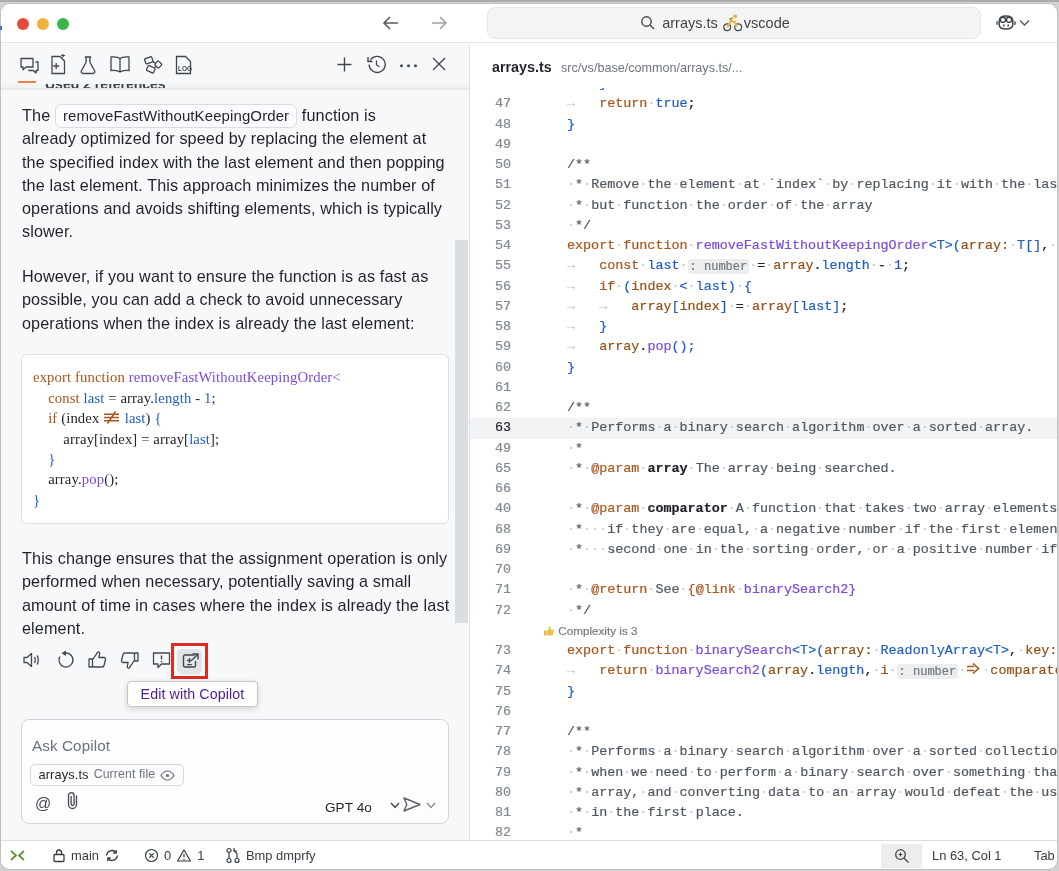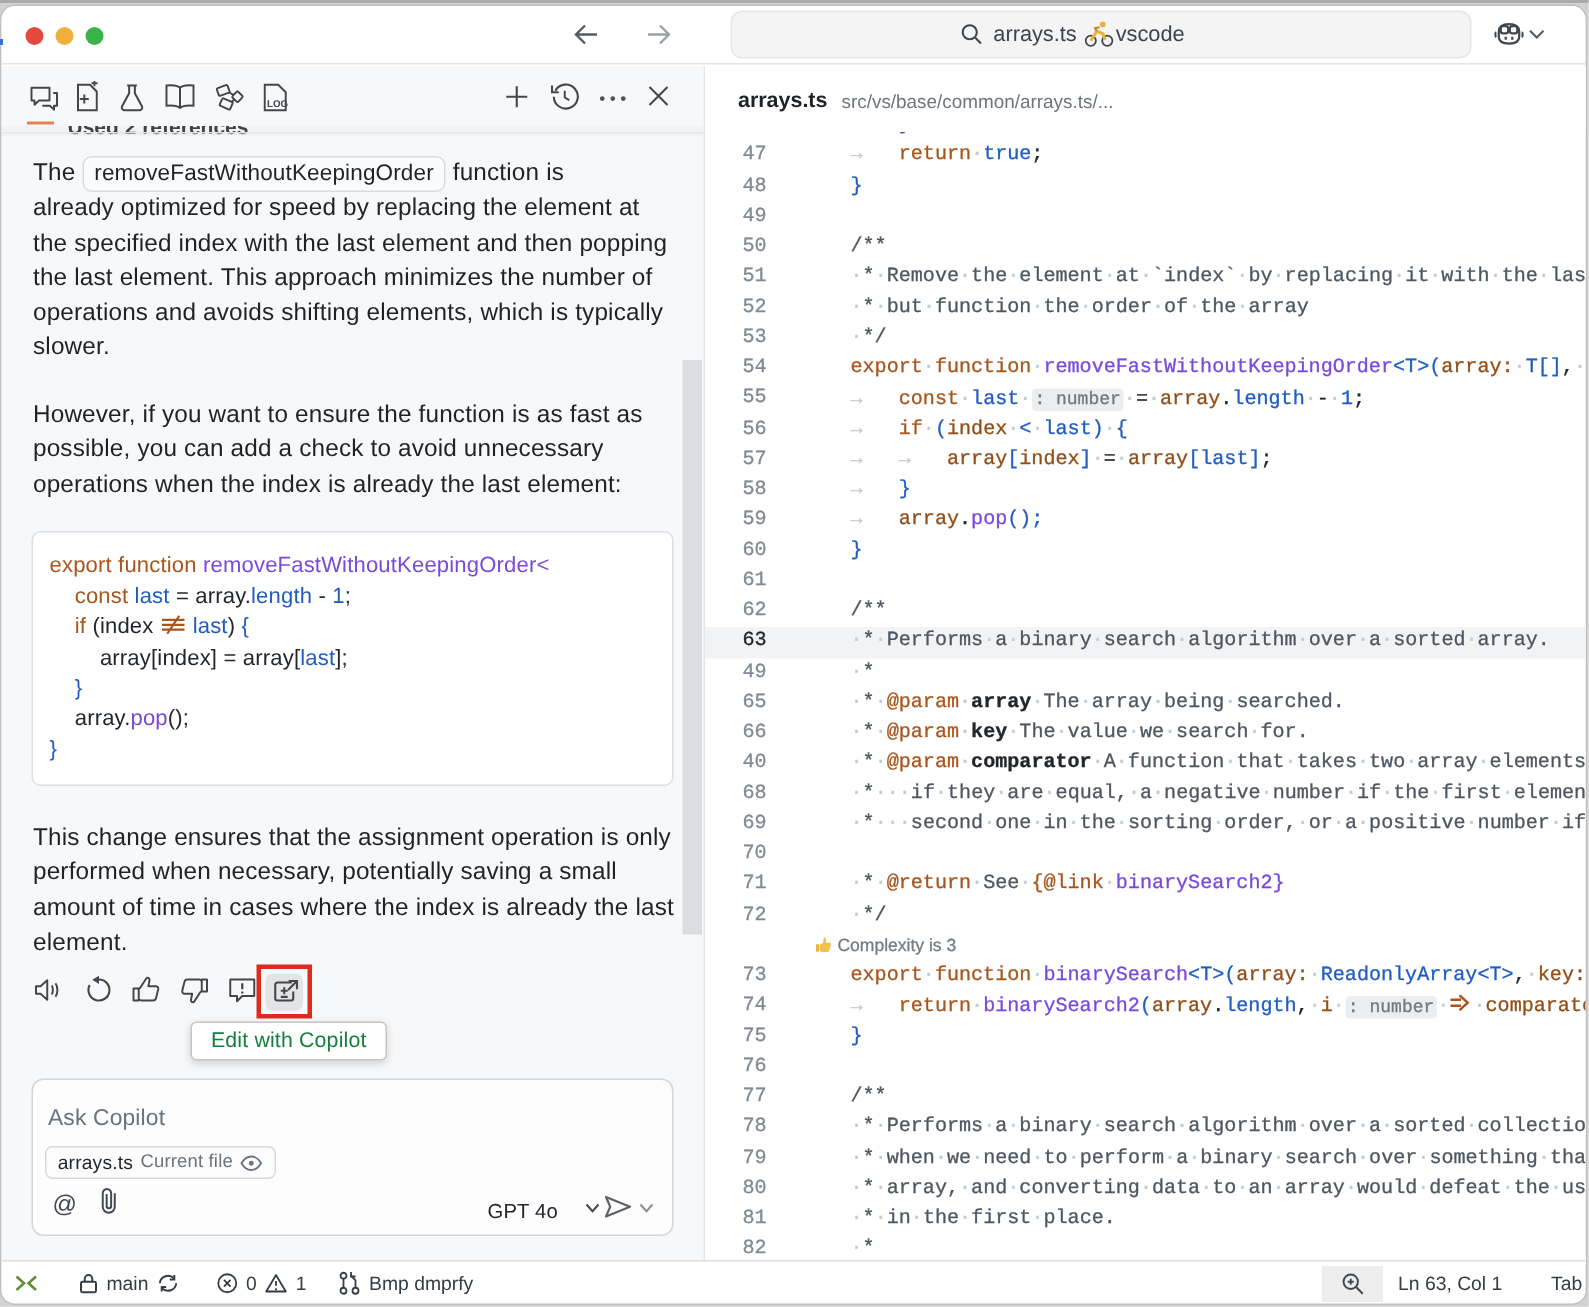--- a/index.html
+++ b/index.html
@@ -31,29 +31,29 @@
 #tabline { position:absolute; left:17px; top:77px; width:18px; height:2px; background:#e8824a; z-index:7; }
 #usedref { position:absolute; left:44px; top:71.5px; height:17px; overflow:hidden; z-index:4; }
 #usedref span { display:block; margin-top:0px; color:#3c434a; font-size:14px; font-weight:bold; }
 #chatscroll { position:absolute; left:454px; top:236px; width:13px; height:383px; background:#dadee2; }
 
 #chatbody { position:absolute; left:0; top:45px; width:468px; height:791px; overflow:hidden;
   color:#1f2328; font-size:16.2px; line-height:23.3px; letter-spacing:0.12px; }
 .para { position:absolute; left:21px; width:430px; }
 .chip { font-size:15px; letter-spacing:0.1px; background:#fafbfc; border:1px solid #d8dce0; border-radius:6px; padding:2px 7px 3px; }
 #codeblock { position:absolute; left:20px; top:305.4px; width:428px; height:170px; background:#fff; border:1px solid #dcdfe3; border-radius:6px;
-  font-family:Liberation Sans, sans-serif; font-size:14.7px; line-height:20.2px; padding:12px 0 0 11px; white-space:pre; overflow:hidden; }
+  font-family:Liberation Serif, serif; font-size:14.7px; line-height:20.2px; padding:12px 0 0 11px; white-space:pre; overflow:hidden; }
 
 
 #actions { position:absolute; left:21px; top:601px; height:28px; font-size:0; white-space:nowrap; }
 .act { display:inline-block; vertical-align:top; }
 #editicon { position:absolute; left:176px; top:600px; width:25px; height:25px; background:#e2e4e6; border-radius:5px; }
 #redbox { position:absolute; left:170px; top:593.5px; width:37px; height:36px; border:3px solid #dd2b20; z-index:8; }
 #tooltip { position:absolute; left:126px; top:632px; width:131px; height:26px; background:#fff; border:1px solid #c6c6c6; border-radius:4px;
-  box-shadow:0 2px 6px rgba(0,0,0,0.15); font-size:14.2px; color:#15803d; text-align:center; line-height:25px; z-index:9; }
+  box-shadow:0 2px 6px rgba(0,0,0,0.15); font-size:14.2px; color:#4c1d95; text-align:center; line-height:25px; z-index:9; }
 
 
 #inputbox { position:absolute; left:20px; top:670px; width:428px; height:105px; background:#fdfdfe; border:1px solid #d2d6da; border-radius:8px; }
 #askc { position:absolute; left:10px; top:14px; color:#6a737d; font-size:15.2px; }
 #chipfile { position:absolute; left:7.5px; top:44px; height:22px; border:1px solid #d5d9dd; border-radius:5px; background:#fcfcfd;
   font-size:12.8px; color:#1f2328; padding:0 8px; display:flex; align-items:center; gap:5px; }
 #chipfile .gr { color:#6a737d; font-size:12.3px; }
 #gptsel { position:absolute; left:303px; top:76px; font-size:13.5px; color:#22262b; }
 
 
@@ -287,21 +287,20 @@
 <div class="ln" style="top:397.20px">62</div>
 <div class="cline" style="top:397.20px"><i class="cm">/**</i></div>
 <div class="hline" style="top:417.45px"></div>
 <div class="lnc" style="top:417.45px">63</div>
 <div class="cline" style="top:417.45px"><i class="ws">·</i><i class="cm">*</i><i class="ws">·</i><i class="cm">Performs</i><i class="ws">·</i><i class="cm">a</i><i class="ws">·</i><i class="cm">binary</i><i class="ws">·</i><i class="cm">search</i><i class="ws">·</i><i class="cm">algorithm</i><i class="ws">·</i><i class="cm">over</i><i class="ws">·</i><i class="cm">a</i><i class="ws">·</i><i class="cm">sorted</i><i class="ws">·</i><i class="cm">array.</i></div>
 <div class="ln" style="top:437.70px">49</div>
 <div class="cline" style="top:437.70px"><i class="ws">·</i><i class="cm">*</i></div>
 <div class="ln" style="top:457.95px">65</div>
 <div class="cline" style="top:457.95px"><i class="ws">·</i><i class="cm">*</i><i class="ws">·</i><i class="tag">@param</i><i class="ws">·</i><i class="pn">array</i><i class="ws">·</i><i class="cm">The</i><i class="ws">·</i><i class="cm">array</i><i class="ws">·</i><i class="cm">being</i><i class="ws">·</i><i class="cm">searched.</i></div>
 <div class="ln" style="top:478.20px">66</div>
-<div class="cline" style="top:478.20px"><i class="ws">·</i><i class="cm">*</i><i class="ws">·</i><i class="tag">@param</i><i class="ws">·</i><i class="pn">key</i><i class="ws">·</i><i class="cm">The</i><i class="ws">·</i><i class="cm">value</i><i class="ws">·</i><i class="cm">we</i><i class="ws">·</i><i class="cm">search</i><i class="ws">·</i><i class="cm">for.</i></div>
 <div class="ln" style="top:498.45px">40</div>
 <div class="cline" style="top:498.45px"><i class="ws">·</i><i class="cm">*</i><i class="ws">·</i><i class="tag">@param</i><i class="ws">·</i><i class="pn">comparator</i><i class="ws">·</i><i class="cm">A</i><i class="ws">·</i><i class="cm">function</i><i class="ws">·</i><i class="cm">that</i><i class="ws">·</i><i class="cm">takes</i><i class="ws">·</i><i class="cm">two</i><i class="ws">·</i><i class="cm">array</i><i class="ws">·</i><i class="cm">elements</i><i class="ws">·</i><i class="cm">and</i></div>
 <div class="ln" style="top:518.70px">68</div>
 <div class="cline" style="top:518.70px"><i class="ws">·</i><i class="cm">*</i><i class="ws">·</i><i class="ws">·</i><i class="ws">·</i><i class="cm">if</i><i class="ws">·</i><i class="cm">they</i><i class="ws">·</i><i class="cm">are</i><i class="ws">·</i><i class="cm">equal,</i><i class="ws">·</i><i class="cm">a</i><i class="ws">·</i><i class="cm">negative</i><i class="ws">·</i><i class="cm">number</i><i class="ws">·</i><i class="cm">if</i><i class="ws">·</i><i class="cm">the</i><i class="ws">·</i><i class="cm">first</i><i class="ws">·</i><i class="cm">element</i><i class="ws">·</i><i class="cm">precedes</i></div>
 <div class="ln" style="top:538.95px">69</div>
 <div class="cline" style="top:538.95px"><i class="ws">·</i><i class="cm">*</i><i class="ws">·</i><i class="ws">·</i><i class="ws">·</i><i class="cm">second</i><i class="ws">·</i><i class="cm">one</i><i class="ws">·</i><i class="cm">in</i><i class="ws">·</i><i class="cm">the</i><i class="ws">·</i><i class="cm">sorting</i><i class="ws">·</i><i class="cm">order,</i><i class="ws">·</i><i class="cm">or</i><i class="ws">·</i><i class="cm">a</i><i class="ws">·</i><i class="cm">positive</i><i class="ws">·</i><i class="cm">number</i><i class="ws">·</i><i class="cm">if</i><i class="ws">·</i><i class="cm">the</i></div>
 <div class="ln" style="top:559.20px">70</div>
 <div class="ln" style="top:579.45px">71</div>
 <div class="cline" style="top:579.45px"><i class="ws">·</i><i class="cm">*</i><i class="ws">·</i><i class="tag">@return</i><i class="ws">·</i><i class="cm">See</i><i class="ws">·</i><i class="tag">{@link</i><i class="ws">·</i><i class="fn">binarySearch2}</i></div>
 <div class="ln" style="top:599.70px">72</div>

